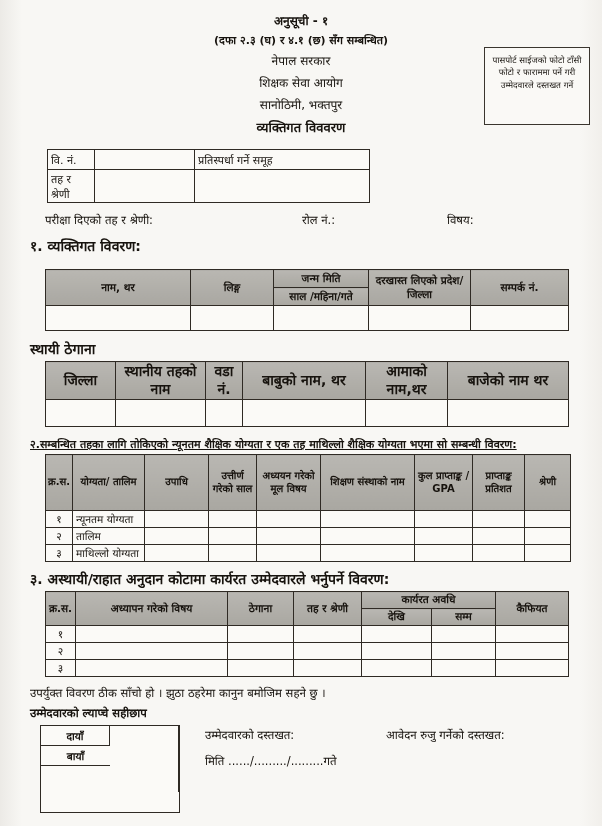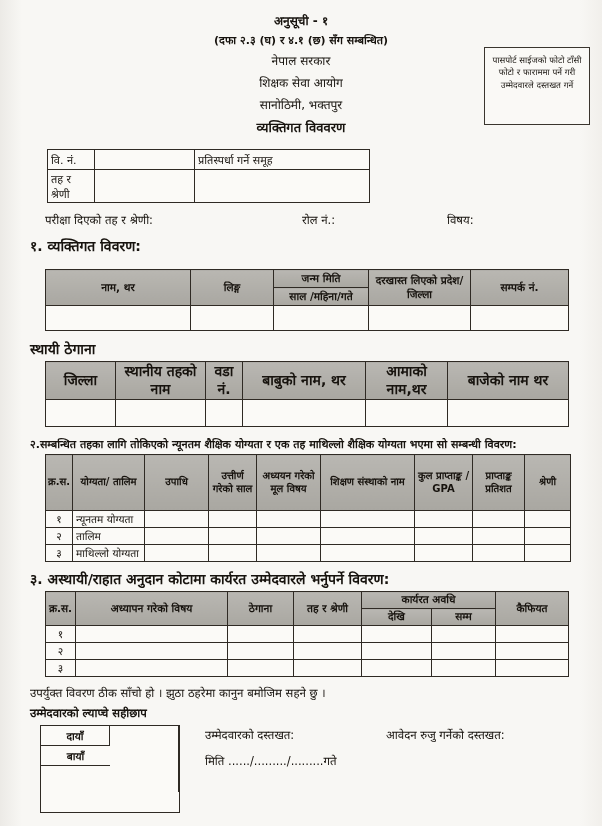--- a/index.html
+++ b/index.html
@@ -37,21 +37,21 @@
   .idtable { margin-left: 47px; margin-top: 13px; }
   .idtable td { height: 20px; font-size: 11px; background: #fbfaf7; }
   .idtable td.lbl { font-weight: normal; }
 
   .exam-line { position: relative; height: 14px; margin-top: 9px; font-size: 11.5px; }
   .exam-line span { position: absolute; top: 0; }
 
   .sec-title { font-size: 14px; font-weight: bold; margin-left: 30px; }
   .s1 { margin-top: 10px; }
   .addr-title { margin-top: 8px; }
-  .s2 { margin-top: 9px; font-size: 11px; }
+  .s2 { margin-top: 9px; font-size: 11px; text-decoration: underline; }
   .s3 { margin-top: 7px; }
 
   .tbl1 { margin-top: 14px; }
   .tbl1 th { height: 18px; }
   .tbl1 td { height: 25px; }
 
   .tbl2 { margin-top: 3px; }
   .tbl2 th { height: 18px; font-size: 14px; }
   .tbl2 td { height: 27px; }
 

